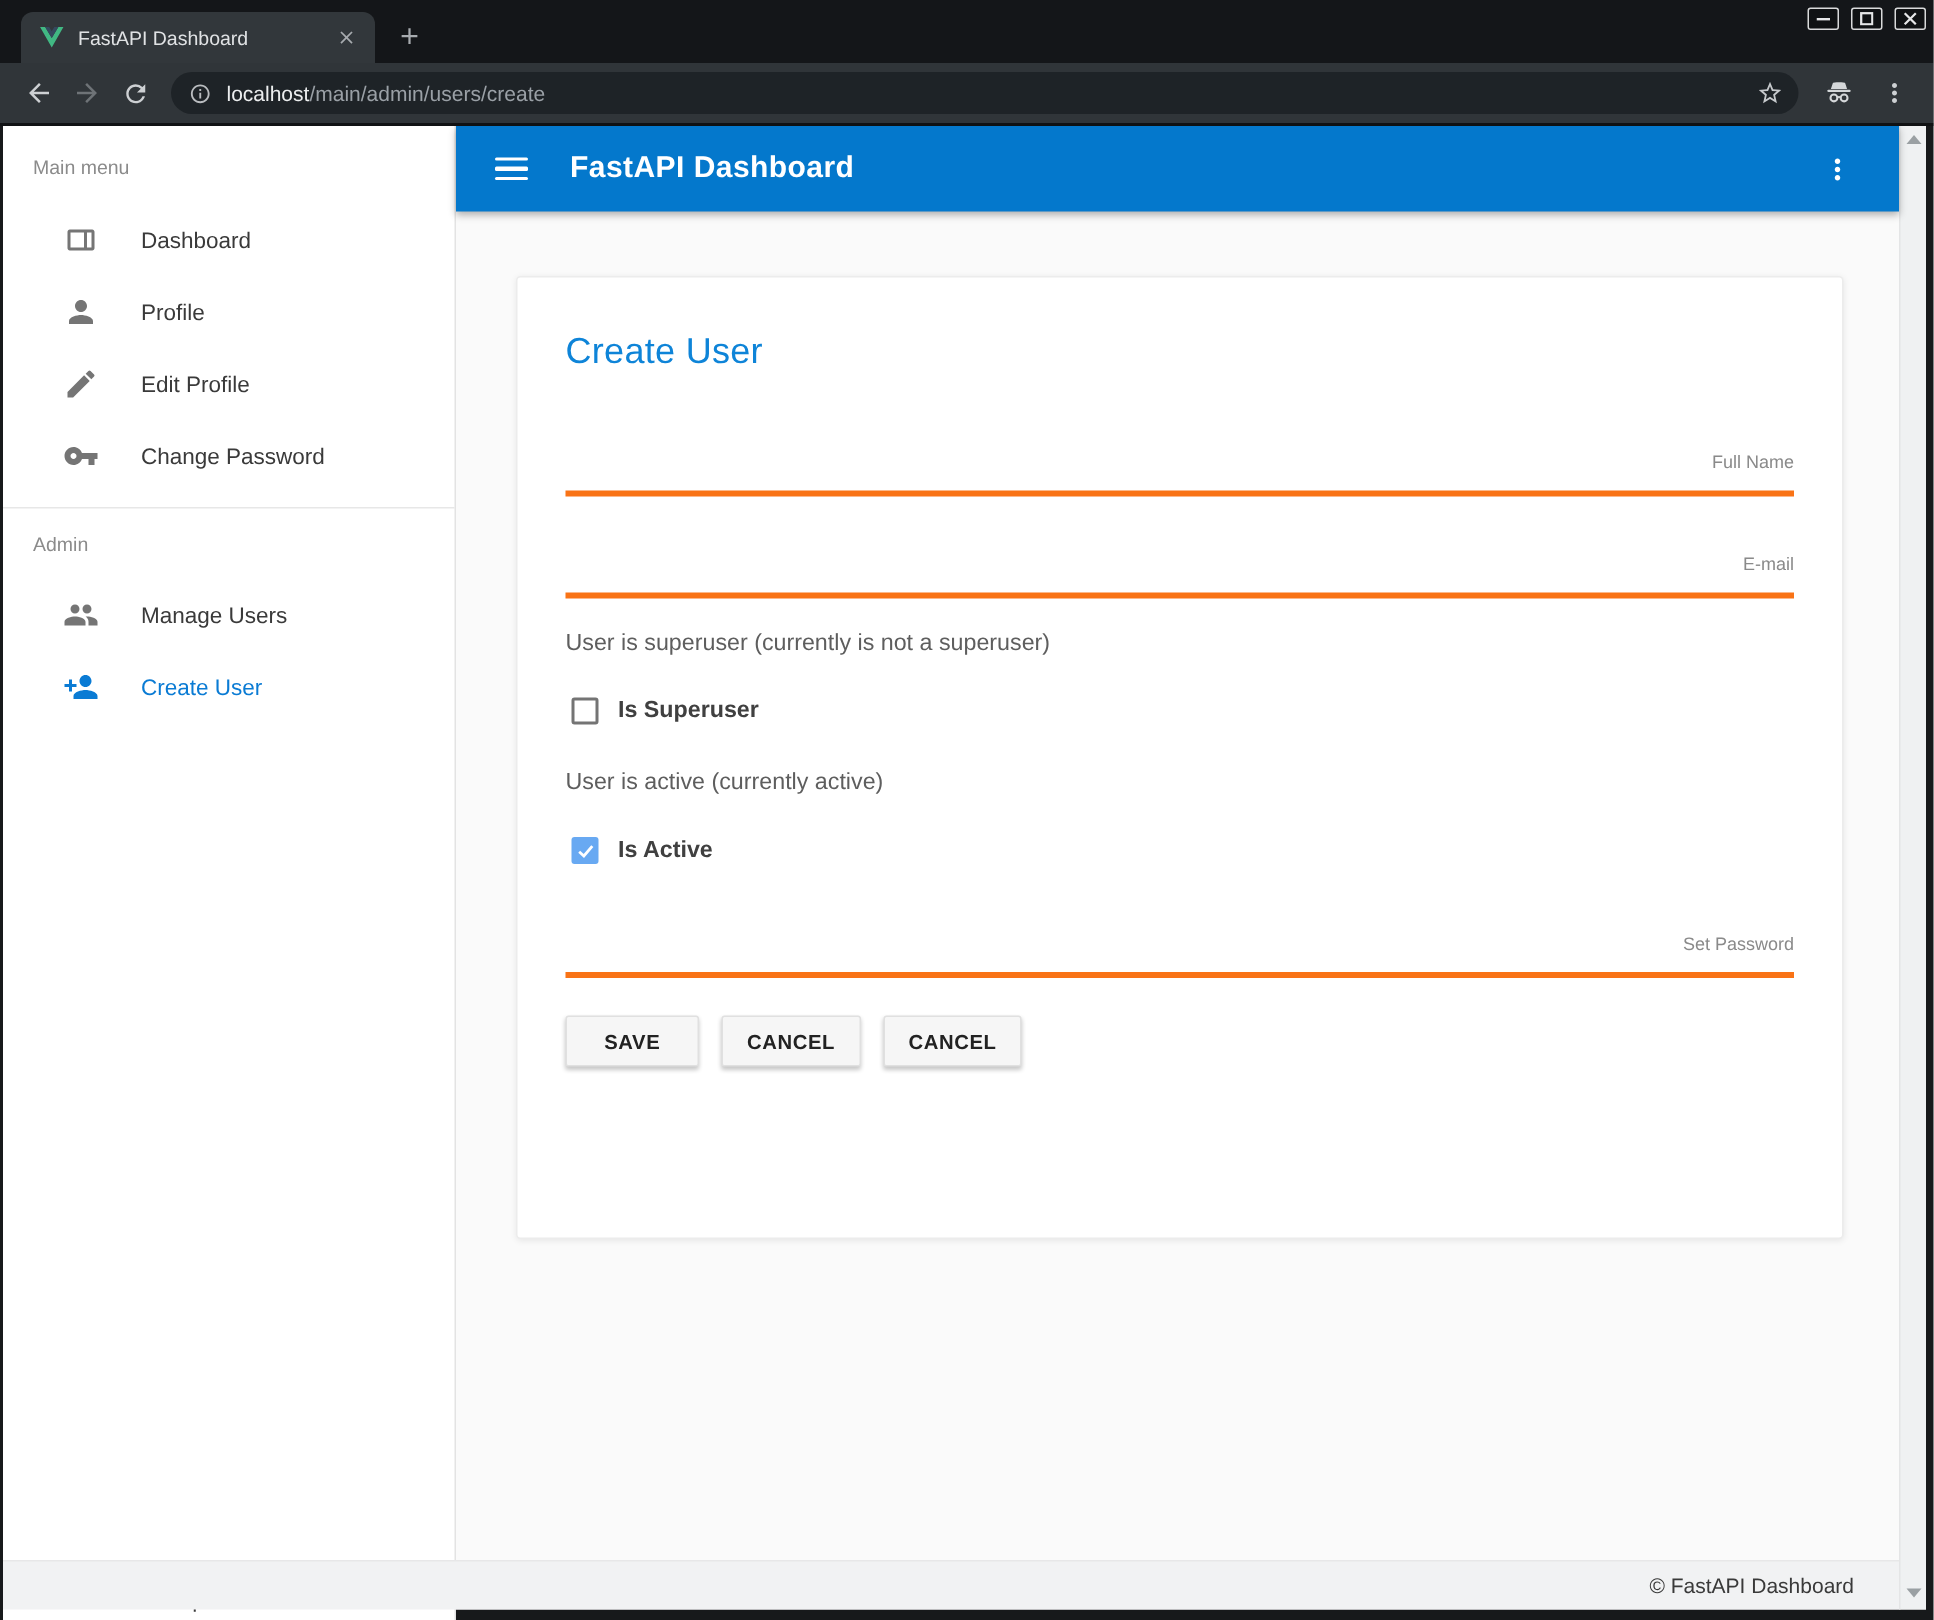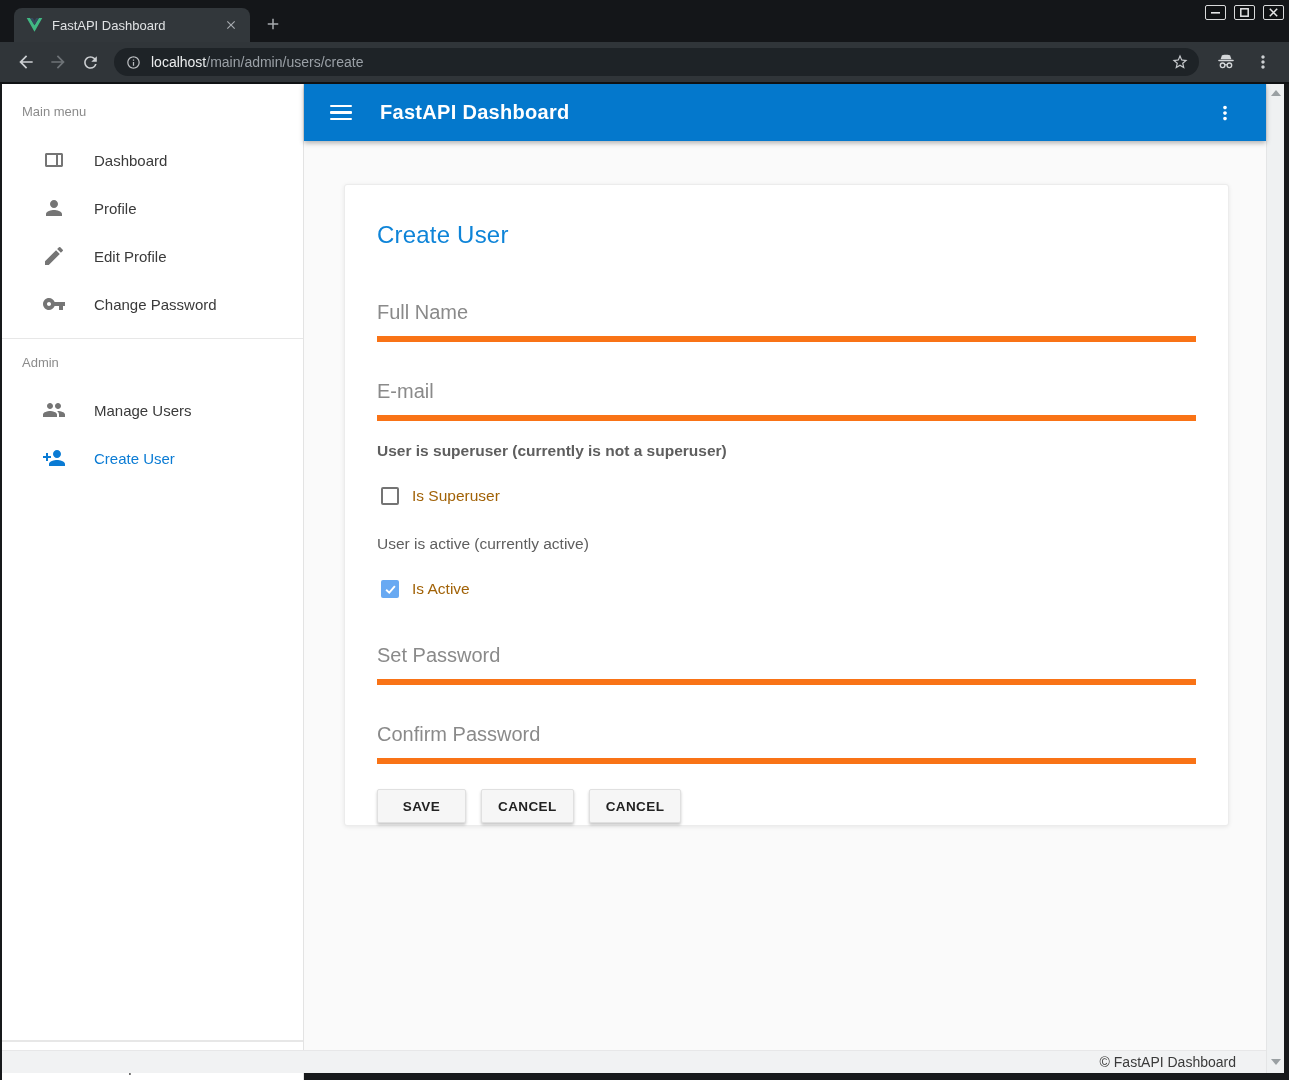--- a/index.html
+++ b/index.html
@@ -86,46 +86,46 @@
   .appbar-kebab{ margin-left:auto; color:#fff; display:flex; cursor:pointer; }
 
   .content{ position:relative; height:899px; overflow:hidden; }
   .card{
     position:relative; margin:43px 0 0 40px; width:885px; height:642px; background:#fff;
     border:1px solid #ececec; border-radius:3px; box-shadow:0 1px 4px rgba(0,0,0,.08);
     padding:36px 32px 0 32px;
   }
   .card h1{ font-size:24px; font-weight:400; color:#0e84d8; letter-spacing:.2px; }
   .fld{ display:block; width:100%; border:none; outline:none; background:transparent;
-    font-family:"Liberation Sans", sans-serif; font-size:20px; color:#333;
-    border-bottom:6px solid #f97316; padding:0 0 12px 0; border-radius:0; }
+    font-family:"Liberation Sans", sans-serif; font-size:12px; color:#333;
+    border-bottom:4px solid #f97316; padding:0 0 12px 0; border-radius:0;text-align:right; }
   .fld::placeholder{ color:#8a8a8a; opacity:1; }
   .fld.f1{ margin-top:52px; }
   .fld.f2{ margin-top:38px; }
   .fld.f3{ margin-top:44px; }
   .fld.f4{ margin-top:38px; }
   .note{ font-size:15.5px; color:#5e5e5e; }
-  .note.n1{ margin-top:21px;font-weight:bold; }
+  .note.n1{ margin-top:21px; }
   .note.n2{ margin-top:28px; }
   .cb-row{ display:flex; align-items:center; margin-top:25px; height:22px; cursor:pointer; }
   .cb-box{ width:18px; height:18px; border:2px solid #747474; border-radius:2px; margin-left:4px; flex:none; }
   .cb-box.checked{ border:none; background:#68a9f2; display:flex; align-items:center; justify-content:center; }
-  .cb-label{ margin-left:13px; font-size:15.5px; color:#a16207; }
+  .cb-label{ margin-left:13px; font-size:15.5px; color:#404040;font-weight:bold; }
   .btn-row{ display:flex; margin-top:25px; }
   .btn{
     min-width:89px; height:34px; padding:0 16px; margin-right:15px;
     background:#f6f6f6; border:1px solid #e0e0e0; border-radius:2px;
     box-shadow:0 2px 3px rgba(0,0,0,.22);
     font-family:Liberation Sans, sans-serif; font-size:13.5px; font-weight:bold;
     letter-spacing:.4px; color:#222; cursor:pointer;
   }
 
   
   .pagefooter{
-    position:absolute; left:0; bottom:0; width:1264px; height:23px; background:#f1f2f3;
+    position:absolute; left:0; bottom:0; width:1264px; height:33px; background:#f1f2f3;
     border-top:1px solid #e7e7e8; display:flex; align-items:center; justify-content:flex-end;
     padding-right:30px; font-size:14px; color:#3a3a3a;
   }
   .vscroll{
     position:absolute; right:0; top:0; width:18px; height:989px; background:#eff1f2;
     border-left:1px solid #e4e5e6;
   }
   .scroll-arrow{ position:absolute; left:50%; transform:translateX(-50%);
     width:0; height:0; border-left:5px solid transparent; border-right:5px solid transparent; }
   .scroll-arrow.up{ top:6px; border-bottom:6px solid #9aa0a3; }
@@ -327,21 +327,20 @@
           <div class="cb-row">
             <span class="cb-box checked">
               <svg viewBox="0 0 24 24" width="15" height="15">
                   <path fill="none" stroke="#ffffff" stroke-width="3" d="M5 12.5 10 17 19 6.5"></path>
                 </svg>
             </span>
             <span class="cb-label">Is Active</span>
           </div>
 
           <input class="fld f3" type="password" placeholder="Set Password" style="">
-          <input class="fld f4" type="password" placeholder="Confirm Password" style="">
 
           <div class="btn-row">
             <button class="btn">SAVE</button>
             <button class="btn">CANCEL</button>
             <button class="btn">CANCEL</button>
           </div>
         </section>
       </div>
     </div>
 

